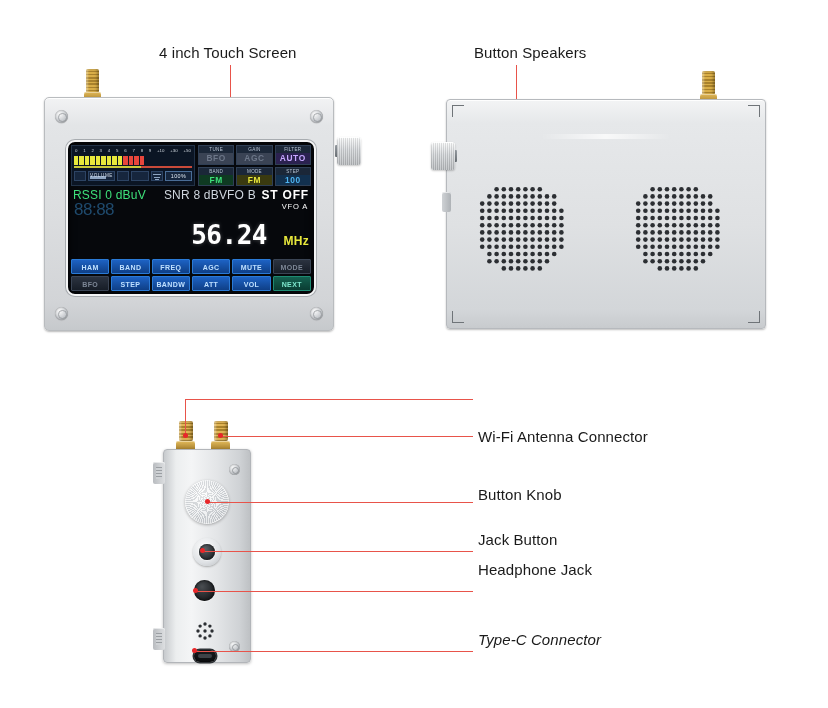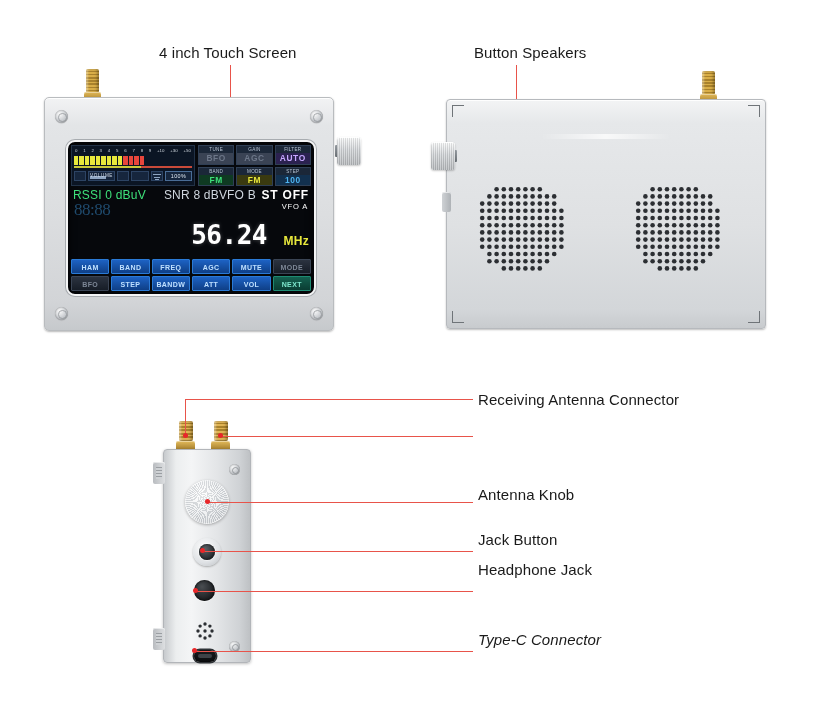--- a/index.html
+++ b/index.html
@@ -138,21 +138,21 @@
   .info-row .rssi{color:#3ee07a;}
   .info-row .snr{color:#cfd6de;margin-left:18px;}
   .info-row .vfob{color:#cfd6de;}
   .info-row .st{margin-left:auto;color:#ffffff;font-weight:700;letter-spacing:.8px;}
 
   .vfoa{
     position:absolute;right:6px;top:60px;font-size:7.6px;color:#ffffff;letter-spacing:.8px;
   }
   .clock{
     position:absolute;left:6px;top:58px;font-size:17px;color:#1f4a6d;
-    font-family:Liberation Serif, serif;letter-spacing:-.5px;
+    font-family:Liberation Sans, sans-serif;letter-spacing:-.5px;
   }
   .freq{
     position:absolute;right:47px;bottom:44px;font-size:26px;color:#ffffff;
     font-family:"DejaVu Sans Mono", monospace;font-weight:700;letter-spacing:-.5px;
     text-shadow:0 0 4px rgba(255,255,255,.25);
   }
   .mhz{
     position:absolute;right:5px;bottom:46px;font-size:12px;color:#e8e83c;font-weight:700;
     letter-spacing:.3px;
   }
@@ -748,28 +748,28 @@
         <circle cx="8.1" cy="8.1" r="1.7" fill="#2c2f33"></circle>
         <circle cx="13.0" cy="6.0" r="1.7" fill="#2c2f33"></circle>
         <circle cx="17.9" cy="8.1" r="1.7" fill="#2c2f33"></circle>
       </svg>
     <div class="usbc"></div>
   </div>
 
   <div class="lead v" style="left:185px;top:396px;height:36px;"></div>
   <div class="lead h" style="left:185px;top:396px;width:288px;"></div>
   <div class="dot" style="left:183px;top:430px;"></div>
-  <div class="callout" style="left:478px;top:388px;">Receiving Antenna Connector</div>
 
   <div class="lead h" style="left:220px;top:433px;width:253px;"></div>
   <div class="dot" style="left:218px;top:430px;"></div>
+  <div class="callout" style="left:478px;top:425px;">Wi-Fi Antenna Connector</div>
 
   <div class="lead h" style="left:208px;top:499px;width:265px;"></div>
   <div class="dot" style="left:205px;top:496px;"></div>
-  <div class="callout" style="left:478px;top:483px;">Antenna Knob</div>
+  <div class="callout" style="left:478px;top:483px;">Button Knob</div>
 
   <div class="lead h" style="left:203px;top:548px;width:270px;"></div>
   <div class="dot" style="left:200px;top:545px;"></div>
   <div class="callout" style="left:478px;top:528px;">Jack Button</div>
 
   <div class="lead h" style="left:196px;top:588px;width:277px;"></div>
   <div class="dot" style="left:193px;top:585px;"></div>
   <div class="callout" style="left:478px;top:558px;">Headphone Jack</div>
 
   <div class="lead h" style="left:195px;top:648px;width:278px;"></div>

